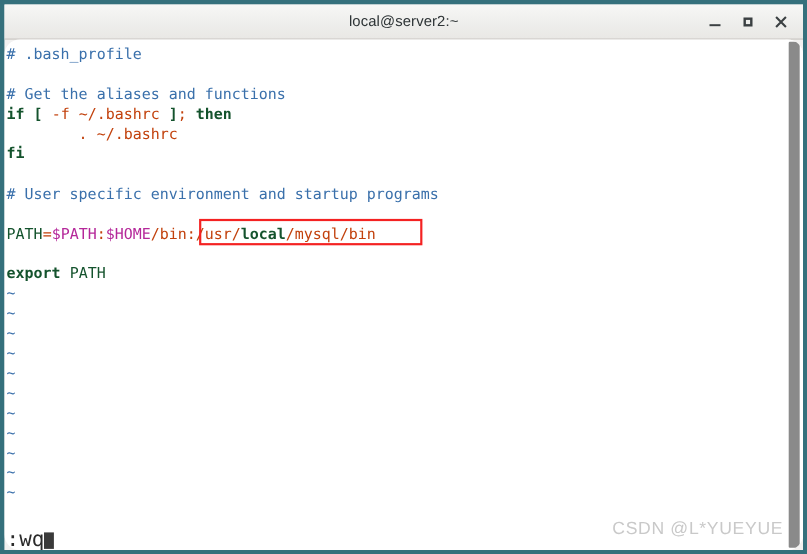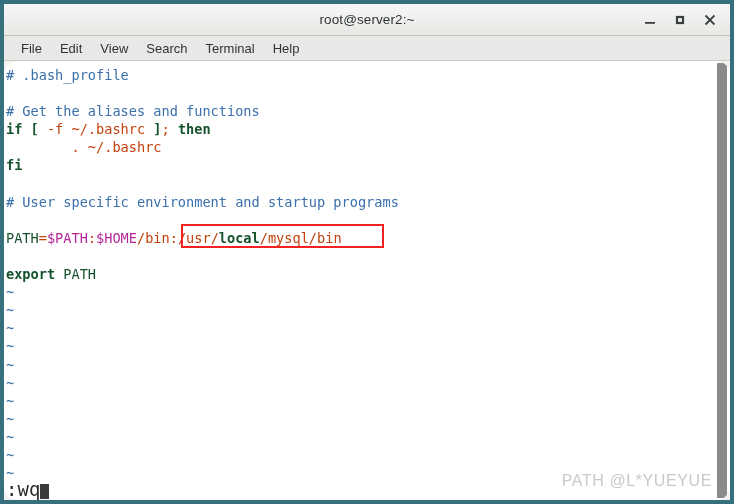--- a/index.html
+++ b/index.html
@@ -171,21 +171,21 @@
     border-radius: 1px;
     height: 100%;
   }
 </style>
 </head>
 <body>
 
 <div class="window">
 
   <div class="titlebar">
-    <div class="title-text">root@server2:~</div>
+    <div class="title-text">local@server2:~</div>
     <div class="win-buttons">
       <div class="win-btn">
         <span>
           <svg width="12" height="12" viewBox="0 0 12 12">
               <rect x="1" y="8" width="10" height="1.8" fill="#3b4042"></rect>
             </svg>
         </span>
       </div>
       <div class="win-btn">
         <span>
@@ -197,35 +197,27 @@
       <div class="win-btn">
         <span>
           <svg width="12" height="12" viewBox="0 0 12 12">
               <path d="M2.2,2.2 L9.8,9.8 M9.8,2.2 L2.2,9.8" stroke="#3b4042" stroke-width="1.9" stroke-linecap="square"></path>
             </svg>
         </span>
       </div>
     </div>
   </div>
 
-  <div class="menubar">
-    <div class="menu-item">File</div>
-    <div class="menu-item">Edit</div>
-    <div class="menu-item">View</div>
-    <div class="menu-item">Search</div>
-    <div class="menu-item">Terminal</div>
-    <div class="menu-item">Help</div>
-  </div>
 
   <div class="term-wrap">
     <div class="term" id="term"><div class="line"><span class="c-comment"># .bash_profile</span></div><div class="line">&nbsp;</div><div class="line"><span class="c-comment"># Get the aliases and functions</span></div><div class="line"><span class="c-kw">if</span><span class="c-plain"> </span><span class="c-kw">[</span><span class="c-plain"> -f ~/.bashrc </span><span class="c-kw">]</span><span class="c-plain">; </span><span class="c-kw">then</span></div><div class="line"><span class="c-plain">        . ~/.bashrc</span></div><div class="line"><span class="c-kw">fi</span></div><div class="line">&nbsp;</div><div class="line"><span class="c-comment"># User specific environment and startup programs</span></div><div class="line">&nbsp;</div><div class="line"><span class="c-ident">PATH</span><span class="c-plain">=</span><span class="c-var">$PATH</span><span class="c-plain">:</span><span class="c-var">$HOME</span><span class="c-plain">/bin:/usr/</span><span class="c-kw">local</span><span class="c-plain">/mysql/bin</span></div><div class="line">&nbsp;</div><div class="line"><span class="c-kw">export</span><span class="c-plain"> </span><span class="c-ident">PATH</span></div><div class="line"><span class="c-tilde">~</span></div><div class="line"><span class="c-tilde">~</span></div><div class="line"><span class="c-tilde">~</span></div><div class="line"><span class="c-tilde">~</span></div><div class="line"><span class="c-tilde">~</span></div><div class="line"><span class="c-tilde">~</span></div><div class="line"><span class="c-tilde">~</span></div><div class="line"><span class="c-tilde">~</span></div><div class="line"><span class="c-tilde">~</span></div><div class="line"><span class="c-tilde">~</span></div><div class="line"><span class="c-tilde">~</span></div></div>
 
     <div class="cmdline"><span>:wq</span><span class="cursor-block"></span></div>
 
-    <div class="watermark">PATH @L*YUEYUE</div>
+    <div class="watermark">CSDN @L*YUEYUE</div>
 
     <div class="annot-box" id="annot" style="left: 177px; top: 163px; width: 203px; height: 24px; border-color: rgb(244, 34, 34);"></div>
 
     <div class="scrollbar">
       <div class="scroll-thumb"></div>
     </div>
   </div>
 
 </div>
 

